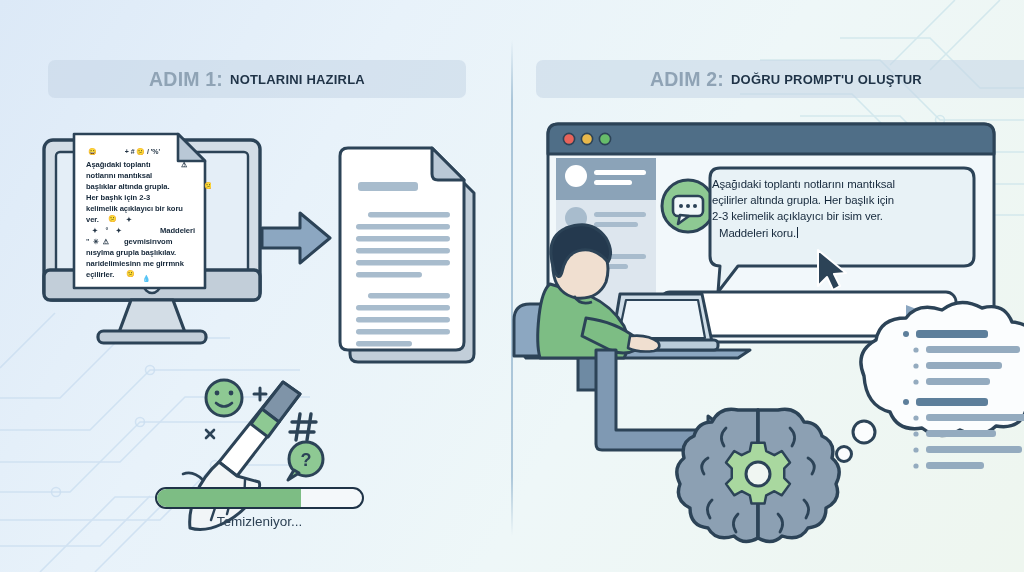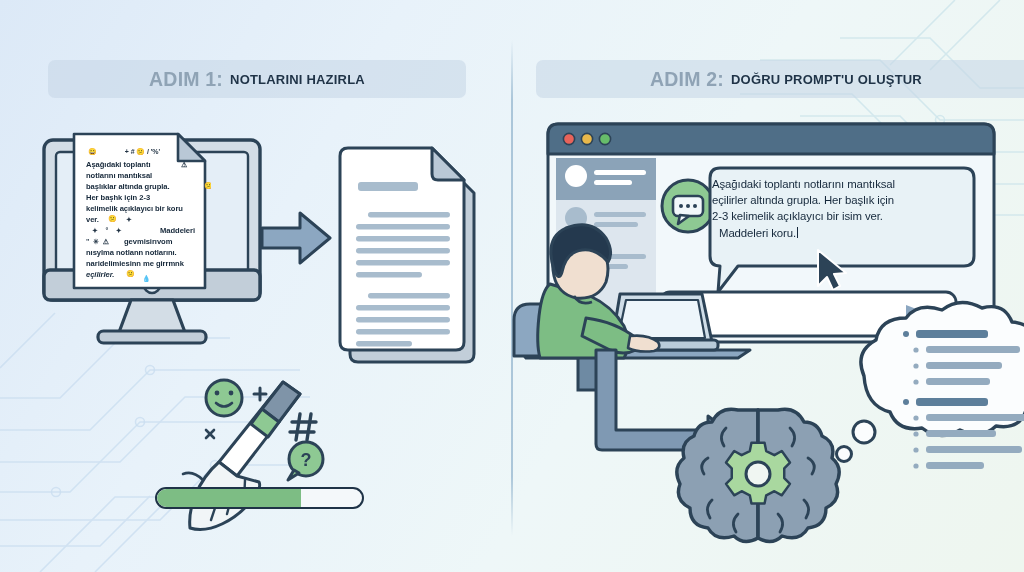--- a/index.html
+++ b/index.html
@@ -254,33 +254,34 @@
       <div style="position:absolute;left:118px;top:27px;" class="emo">😕</div>
       <div style="position:absolute;left:0;top:39px;width:120px;">Her  başhk için 2-3</div>
       <div style="position:absolute;left:0;top:50px;width:128px;">kelimelik açıklayıcı bir koru</div>
       <div style="position:absolute;left:0;top:61px;">ver.</div>
       <div style="position:absolute;left:22px;top:60px;" class="emo">😕</div>
       <div style="position:absolute;left:40px;top:61px;" class="emo">✦</div>
       <div style="position:absolute;left:6px;top:72px;" class="emo">✦&nbsp;&nbsp;&nbsp;&nbsp;°&nbsp;&nbsp;&nbsp;&nbsp;✦</div>
       <div style="position:absolute;left:74px;top:72px;">Maddeleri</div>
       <div style="position:absolute;left:0;top:83px;" class="emo">"&nbsp;&nbsp;✳&nbsp;&nbsp;⚠</div>
       <div style="position:absolute;left:38px;top:83px;">gevmisirıvom</div>
-      <div style="position:absolute;left:0;top:94px;width:126px;">nısylma notlann notlarını.</div>
+      <div style="position:absolute;left:0;top:94px;width:126px;">nısylma grupla başlıkılav.</div>
       <div style="position:absolute;left:0;top:105px;width:128px;">naridelimiesinn me girrmnk</div>
-      <div style="position:absolute;left:0;top:116px;font-style:italic;">eçilirler.</div>
+      <div style="position:absolute;left:0;top:116px;">eçilirler.</div>
       <div style="position:absolute;left:40px;top:115px;" class="emo">😕</div>
       <div style="position:absolute;left:56px;top:120px;" class="emo">💧</div>
     </div>
   </div>
 
   <div id="progress-wrap">
     <div id="progress-track">
       <div id="progress-fill" style="width: 70%;"></div>
     </div>
   </div>
+  <div id="progress-label">Temizleniyor...</div>
 
   <svg class="panel-svg" style="left:512px;top:110px;" width="512" height="460" viewBox="0 0 512 460">
 
     <g>
       <rect x="36" y="14" width="446" height="218" rx="10" fill="#f2f8fb" stroke="#2c4357" stroke-width="3"></rect>
       <path d="M36 24 Q36 14 46 14 H472 Q482 14 482 24 V44 H36 Z" fill="#4f6e87" stroke="#2c4357" stroke-width="3" stroke-linejoin="round"></path>
       <circle cx="57" cy="29" r="5.6" fill="#e8635a" stroke="#2c4357" stroke-width="1.6"></circle>
       <circle cx="75" cy="29" r="5.6" fill="#e8b84b" stroke="#2c4357" stroke-width="1.6"></circle>
       <circle cx="93" cy="29" r="5.6" fill="#67bd6a" stroke="#2c4357" stroke-width="1.6"></circle>
 

